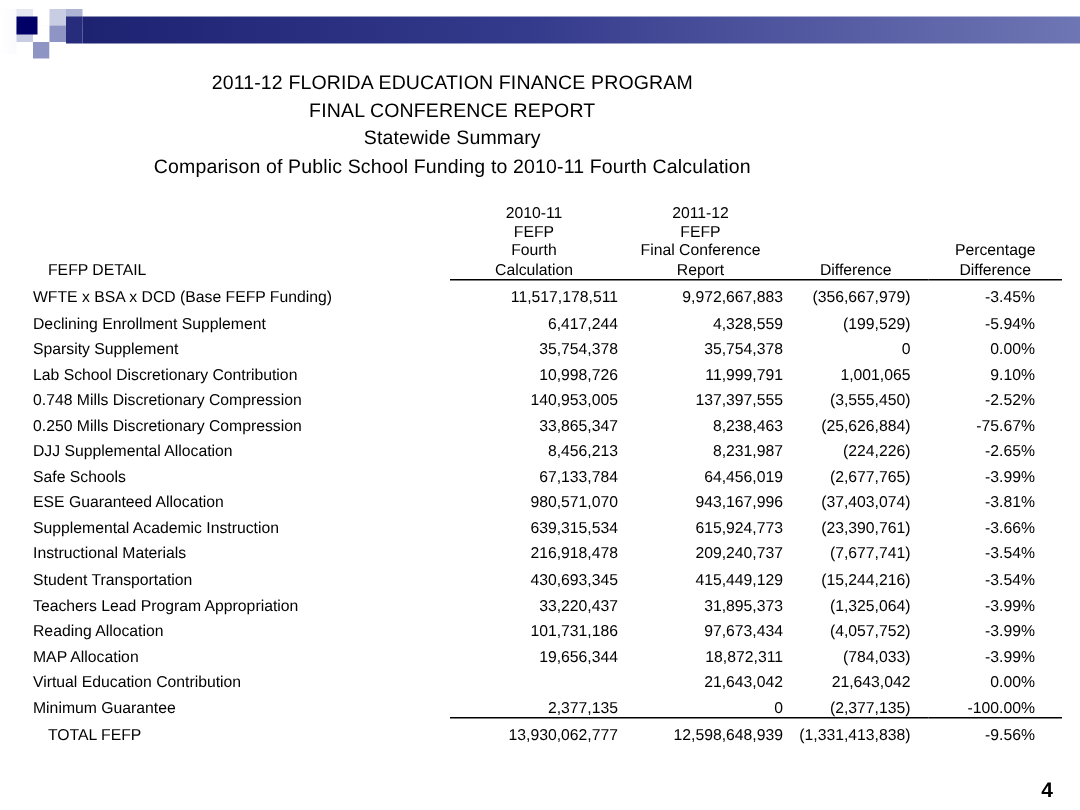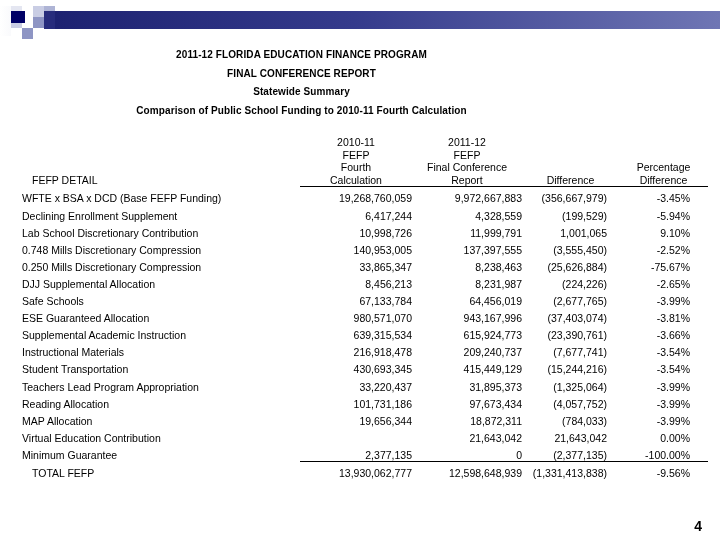--- a/index.html
+++ b/index.html
@@ -26,22 +26,22 @@
     pointer-events: none;
   }
 
   
   #title-block {
     position: absolute;
     left: 0;
     top: 46px;
     width: 603px;
     text-align: center;
-    font-weight: bold;
-    font-size: 10px;
+    font-weight: normal;
+    font-size: 13px;
     line-height: 18.5px;
     letter-spacing: 0.1px;
   }
   #title-block .tline { display: block; white-space: nowrap; }
 
   
   #report {
     position: absolute;
     left: 0;
     top: 136px;
@@ -192,31 +192,38 @@
         <td class="hd" style="text-align:left;padding-left:10px;">FEFP DETAIL</td>
         <td class="hd hd-rule">Calculation</td>
         <td class="hd hd-rule">Report</td>
         <td class="hd hd-rule">Difference</td>
         <td class="hd hd-rule">Difference</td>
       </tr>
     </thead>
     <tbody id="tbody">
         <tr class="drow">
           <td class="lbl">WFTE x BSA x DCD (Base FEFP Funding)</td>
-          <td class="num">19,268,760,059</td>
+          <td class="num">11,517,178,511</td>
           <td class="num">9,972,667,883</td>
           <td class="num diffcol">(356,667,979)</td>
           <td class="num pct">-3.45%</td>
         </tr>
         <tr class="drow">
           <td class="lbl">Declining Enrollment Supplement</td>
           <td class="num">6,417,244</td>
           <td class="num">4,328,559</td>
           <td class="num diffcol">(199,529)</td>
           <td class="num pct">-5.94%</td>
+        </tr>
+        <tr class="drow">
+          <td class="lbl">Sparsity Supplement</td>
+          <td class="num">35,754,378</td>
+          <td class="num">35,754,378</td>
+          <td class="num diffcol">0</td>
+          <td class="num pct">0.00%</td>
         </tr>
         <tr class="drow">
           <td class="lbl">Lab School Discretionary Contribution</td>
           <td class="num">10,998,726</td>
           <td class="num">11,999,791</td>
           <td class="num diffcol">1,001,065</td>
           <td class="num pct">9.10%</td>
         </tr>
         <tr class="drow">
           <td class="lbl">0.748 Mills Discretionary Compression</td>

